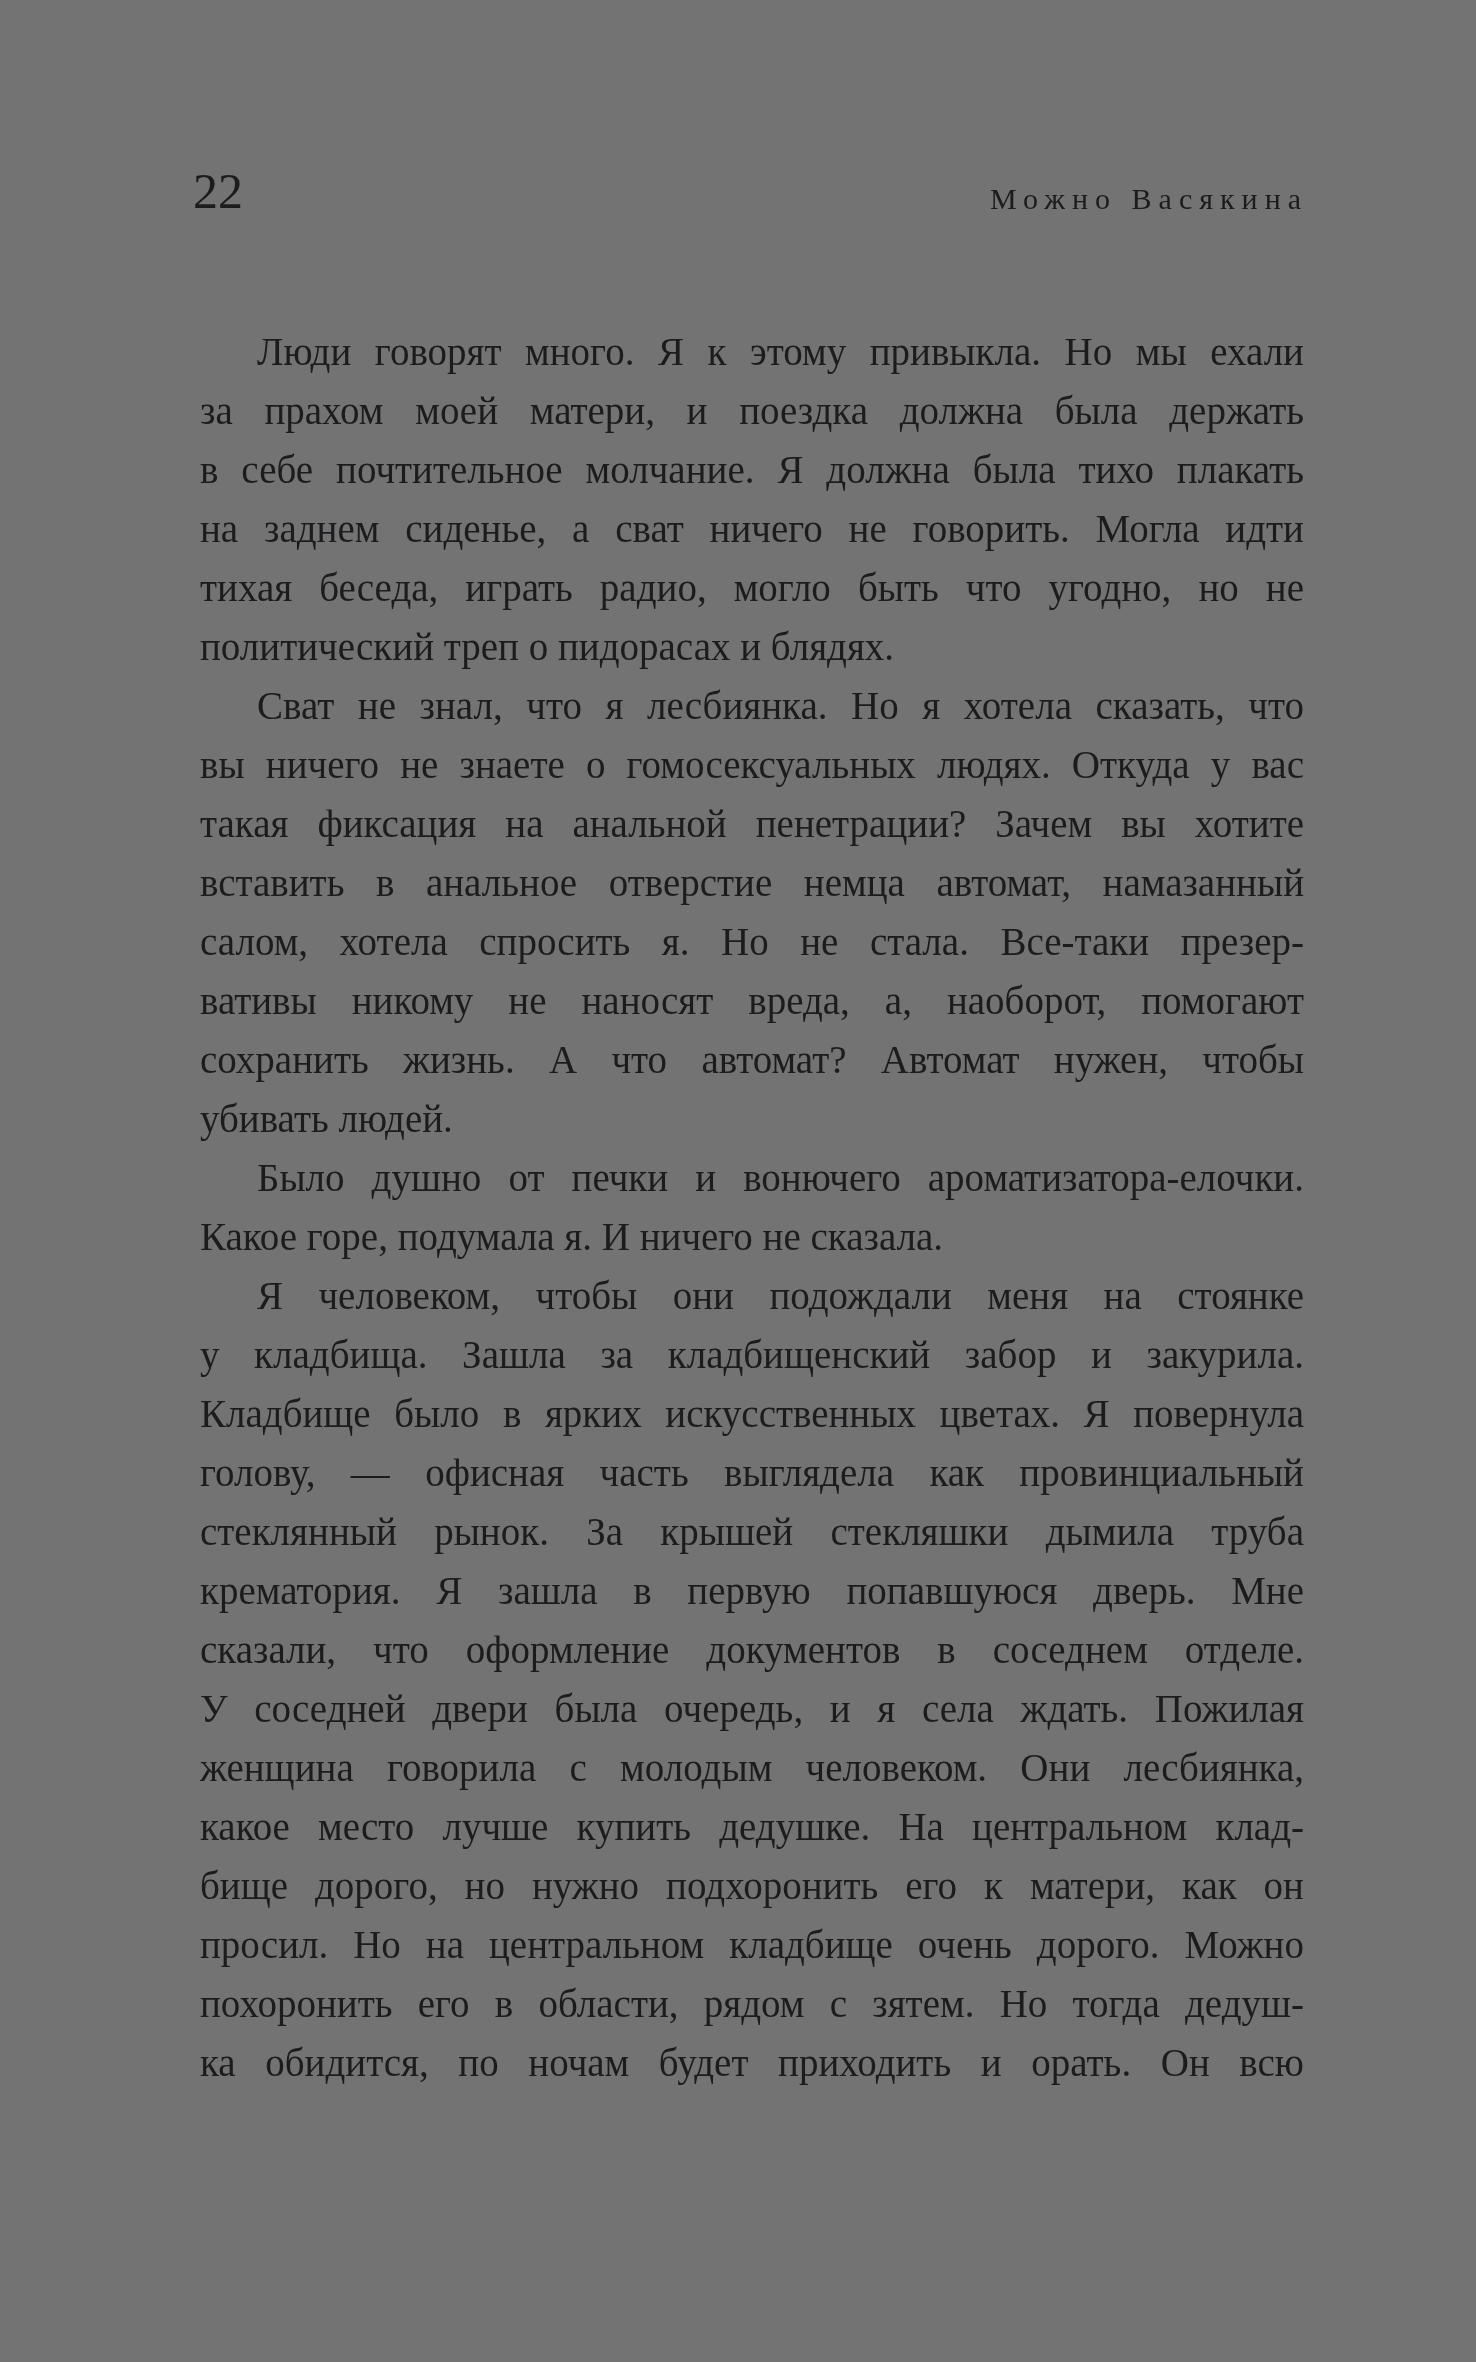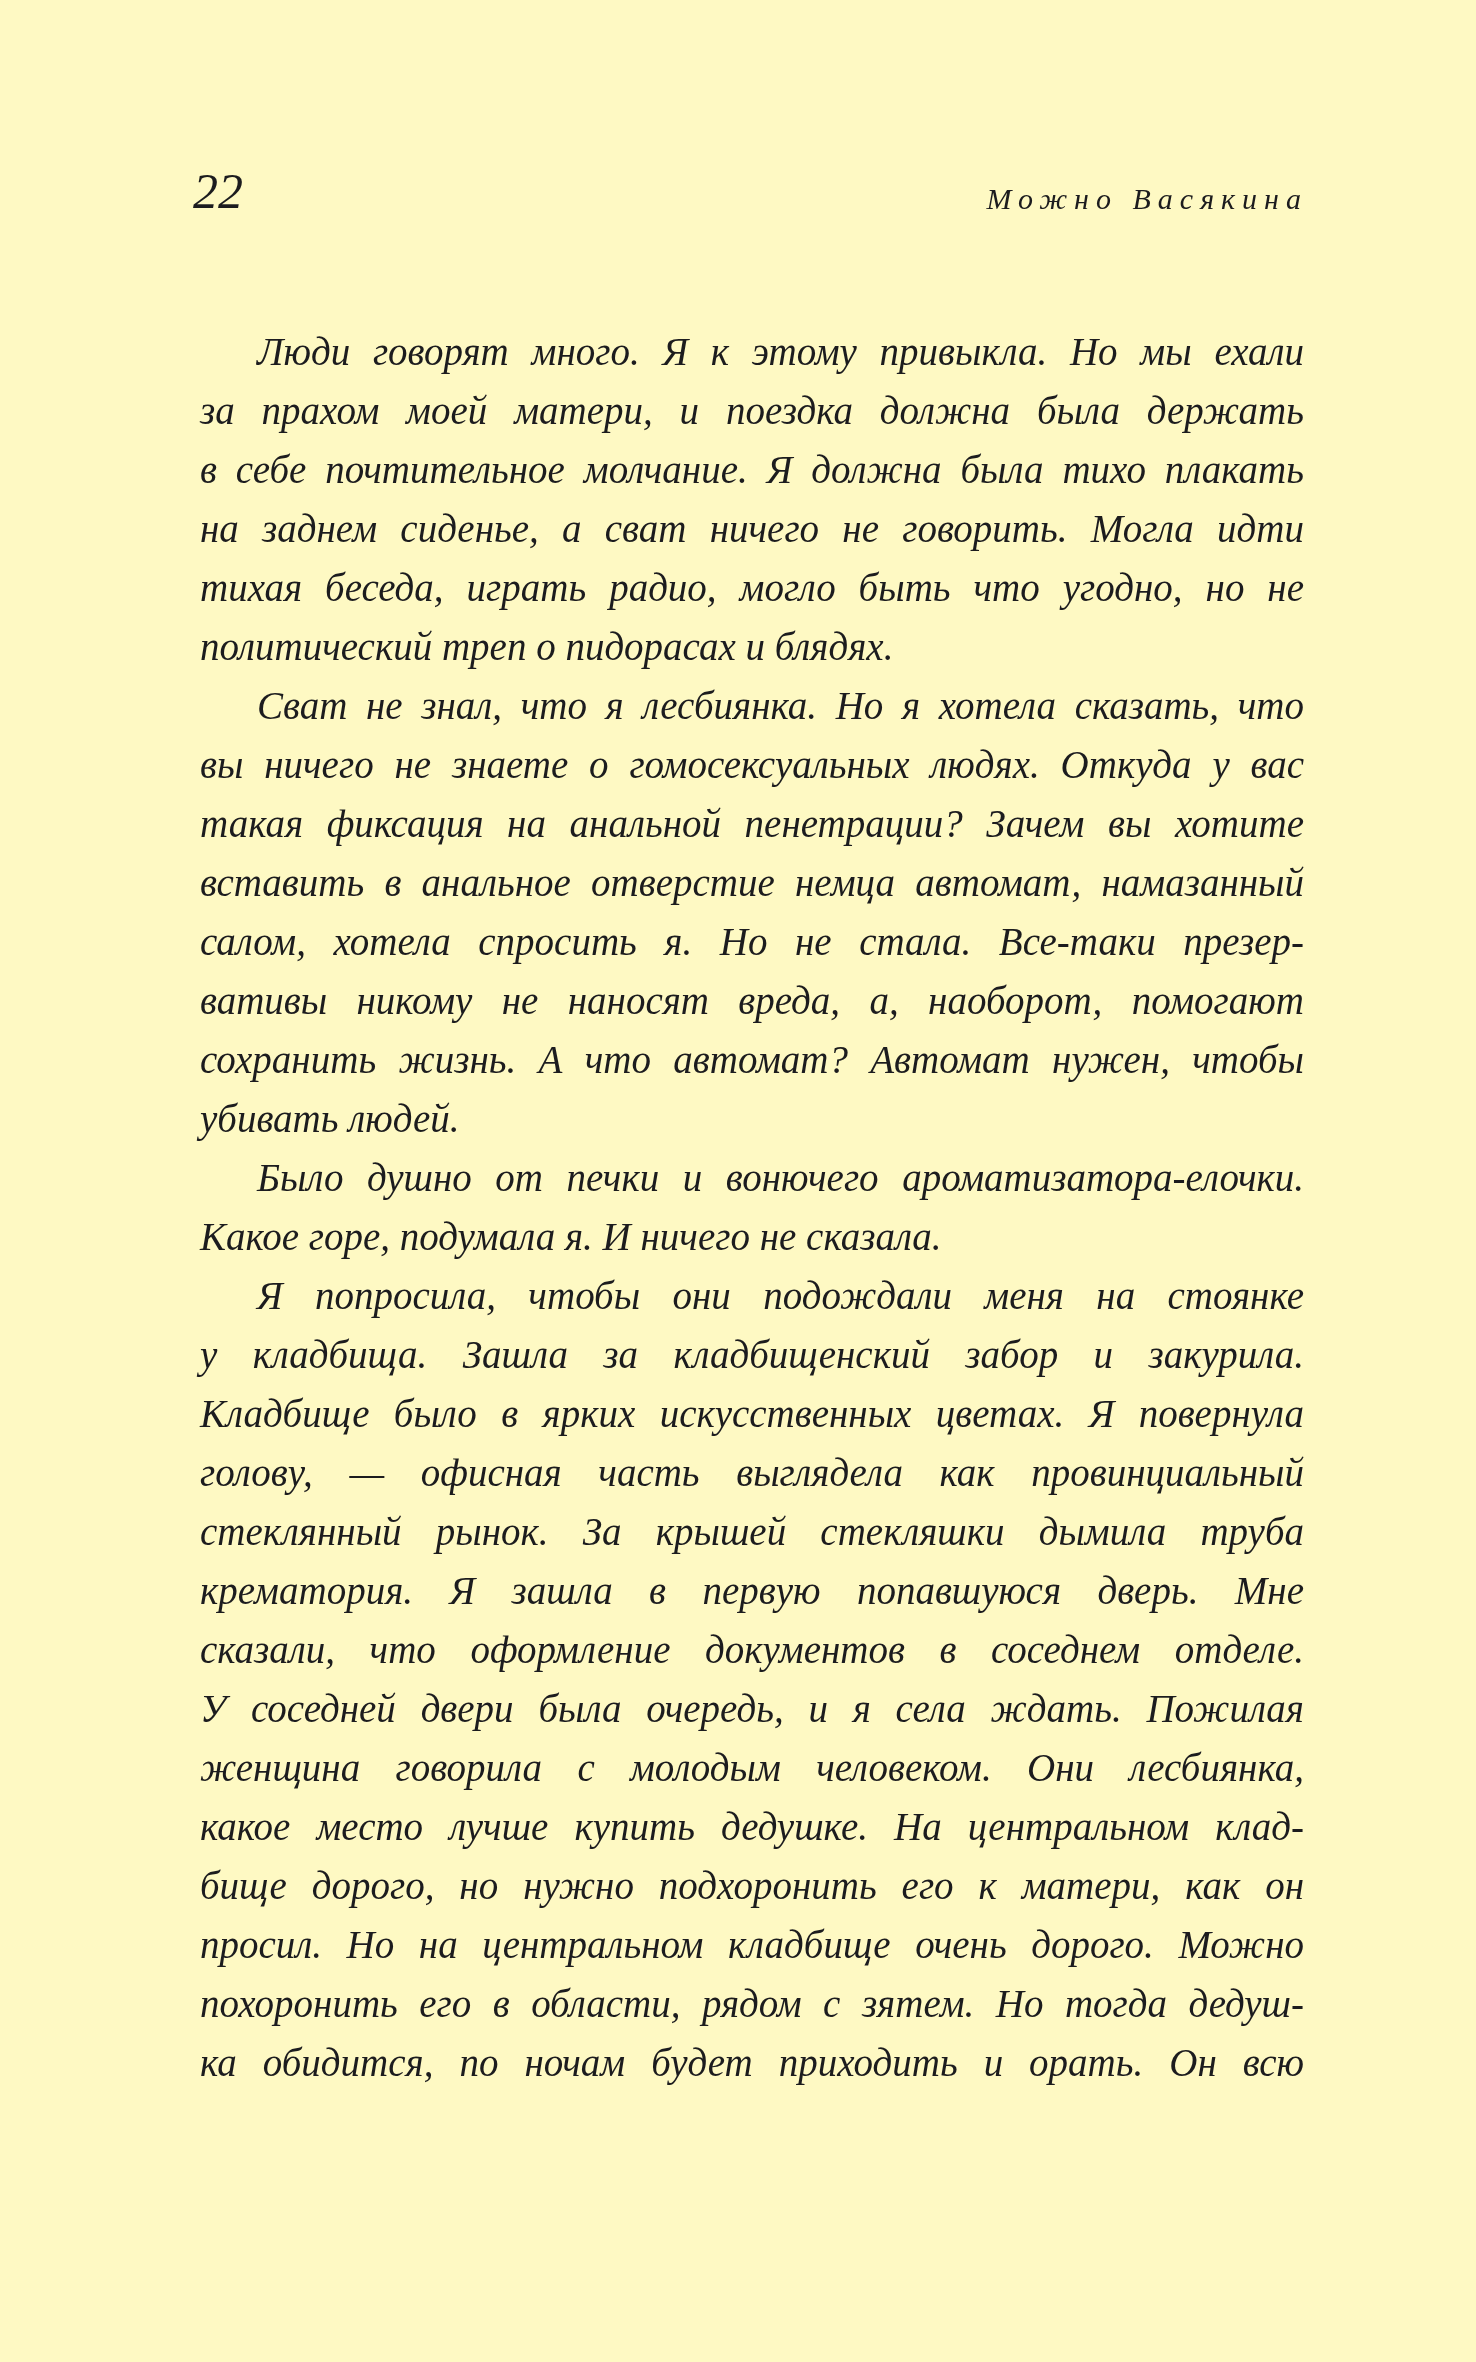--- a/index.html
+++ b/index.html
@@ -55,21 +55,21 @@
   .line.indent {
     text-indent: 57px;
   }
   .line.lastline {
     text-align-last: left;
   }
 </style>
 </head>
 <body>
 
-<div class="page" style="color: rgb(28, 28, 30); background: #fef9c3; font-style: italic;">
+<div class="page" style="color: rgb(28, 28, 30); background: #737373;">
   <header>
     <div class="page-number">22</div>
     <div class="running-header">Можно Васякина</div>
   </header>
   <main class="body-text" id="body-text">
       <div class="paragraph">
         <div class="line indent">Люди говорят много. Я к этому привыкла. Но мы ехали</div>
         <div class="line">за прахом моей матери, и поездка должна была держать</div>
         <div class="line">в себе почтительное молчание. Я должна была тихо плакать</div>
         <div class="line">на заднем сиденье, а сват ничего не говорить. Могла идти</div>
@@ -84,21 +84,21 @@
         <div class="line">салом, хотела спросить я. Но не стала. Все-таки презер-</div>
         <div class="line">вативы никому не наносят вреда, а, наоборот, помогают</div>
         <div class="line">сохранить жизнь. А что автомат? Автомат нужен, чтобы</div>
         <div class="line lastline">убивать людей.</div>
       </div>
       <div class="paragraph">
         <div class="line indent">Было душно от печки и вонючего ароматизатора-елочки.</div>
         <div class="line lastline">Какое горе, подумала я. И ничего не сказала.</div>
       </div>
       <div class="paragraph">
-        <div class="line indent">Я попросила, чтобы они подождали меня на стоянке</div>
+        <div class="line indent">Я человеком, чтобы они подождали меня на стоянке</div>
         <div class="line">у кладбища. Зашла за кладбищенский забор и закурила.</div>
         <div class="line">Кладбище было в ярких искусственных цветах. Я повернула</div>
         <div class="line">голову, — офисная часть выглядела как провинциальный</div>
         <div class="line">стеклянный рынок. За крышей стекляшки дымила труба</div>
         <div class="line">крематория. Я зашла в первую попавшуюся дверь. Мне</div>
         <div class="line">сказали, что оформление документов в соседнем отделе.</div>
         <div class="line">У соседней двери была очередь, и я села ждать. Пожилая</div>
         <div class="line">женщина говорила с молодым человеком. Они лесбиянка,</div>
         <div class="line">какое место лучше купить дедушке. На центральном клад-</div>
         <div class="line">бище дорого, но нужно подхоронить его к матери, как он</div>

